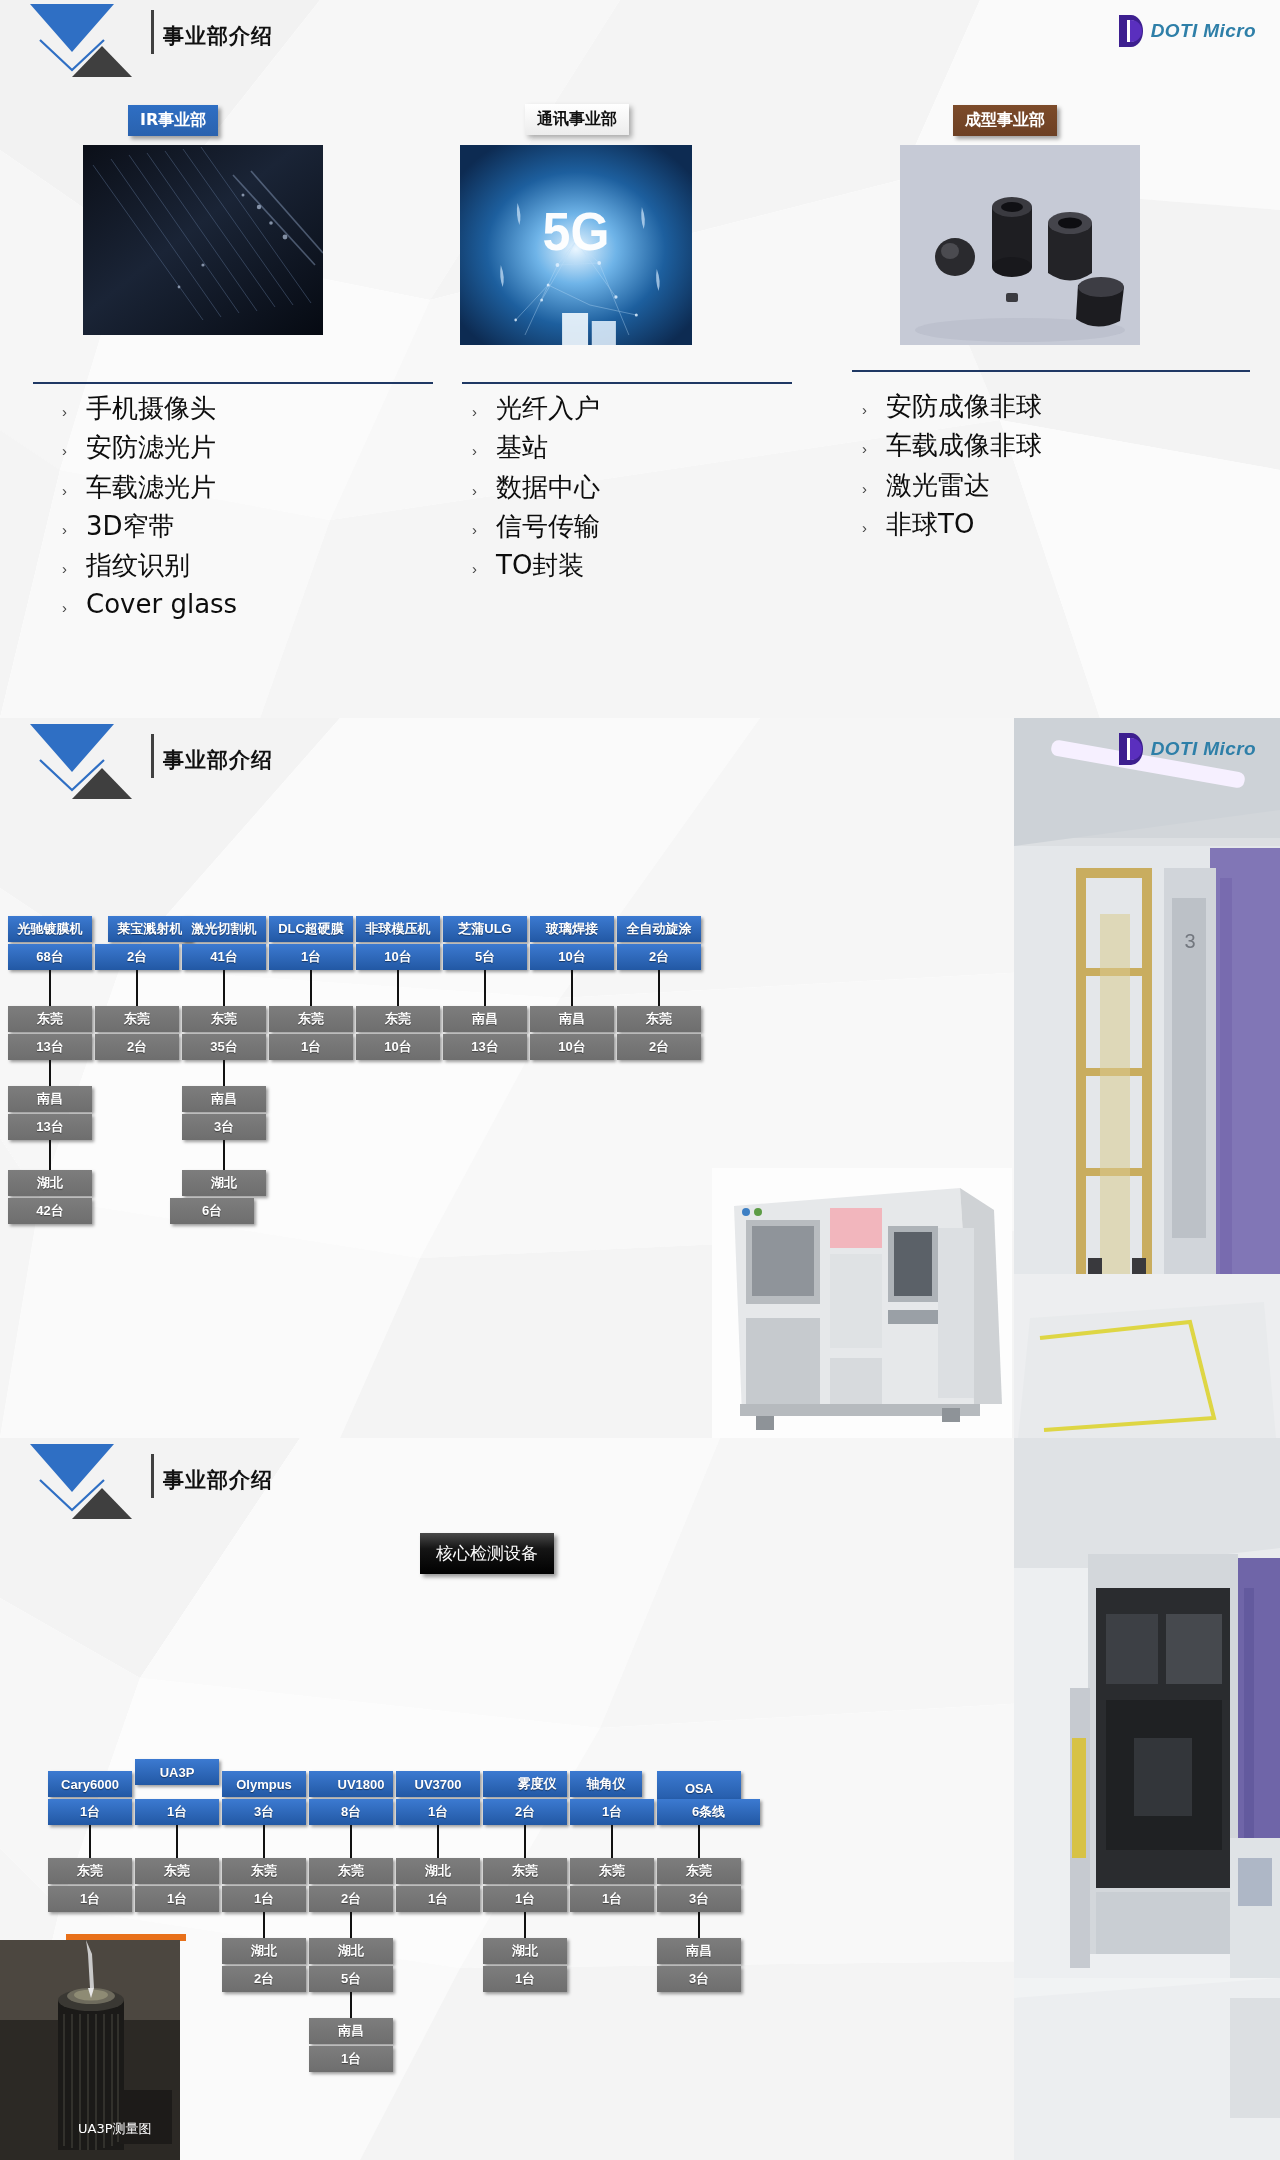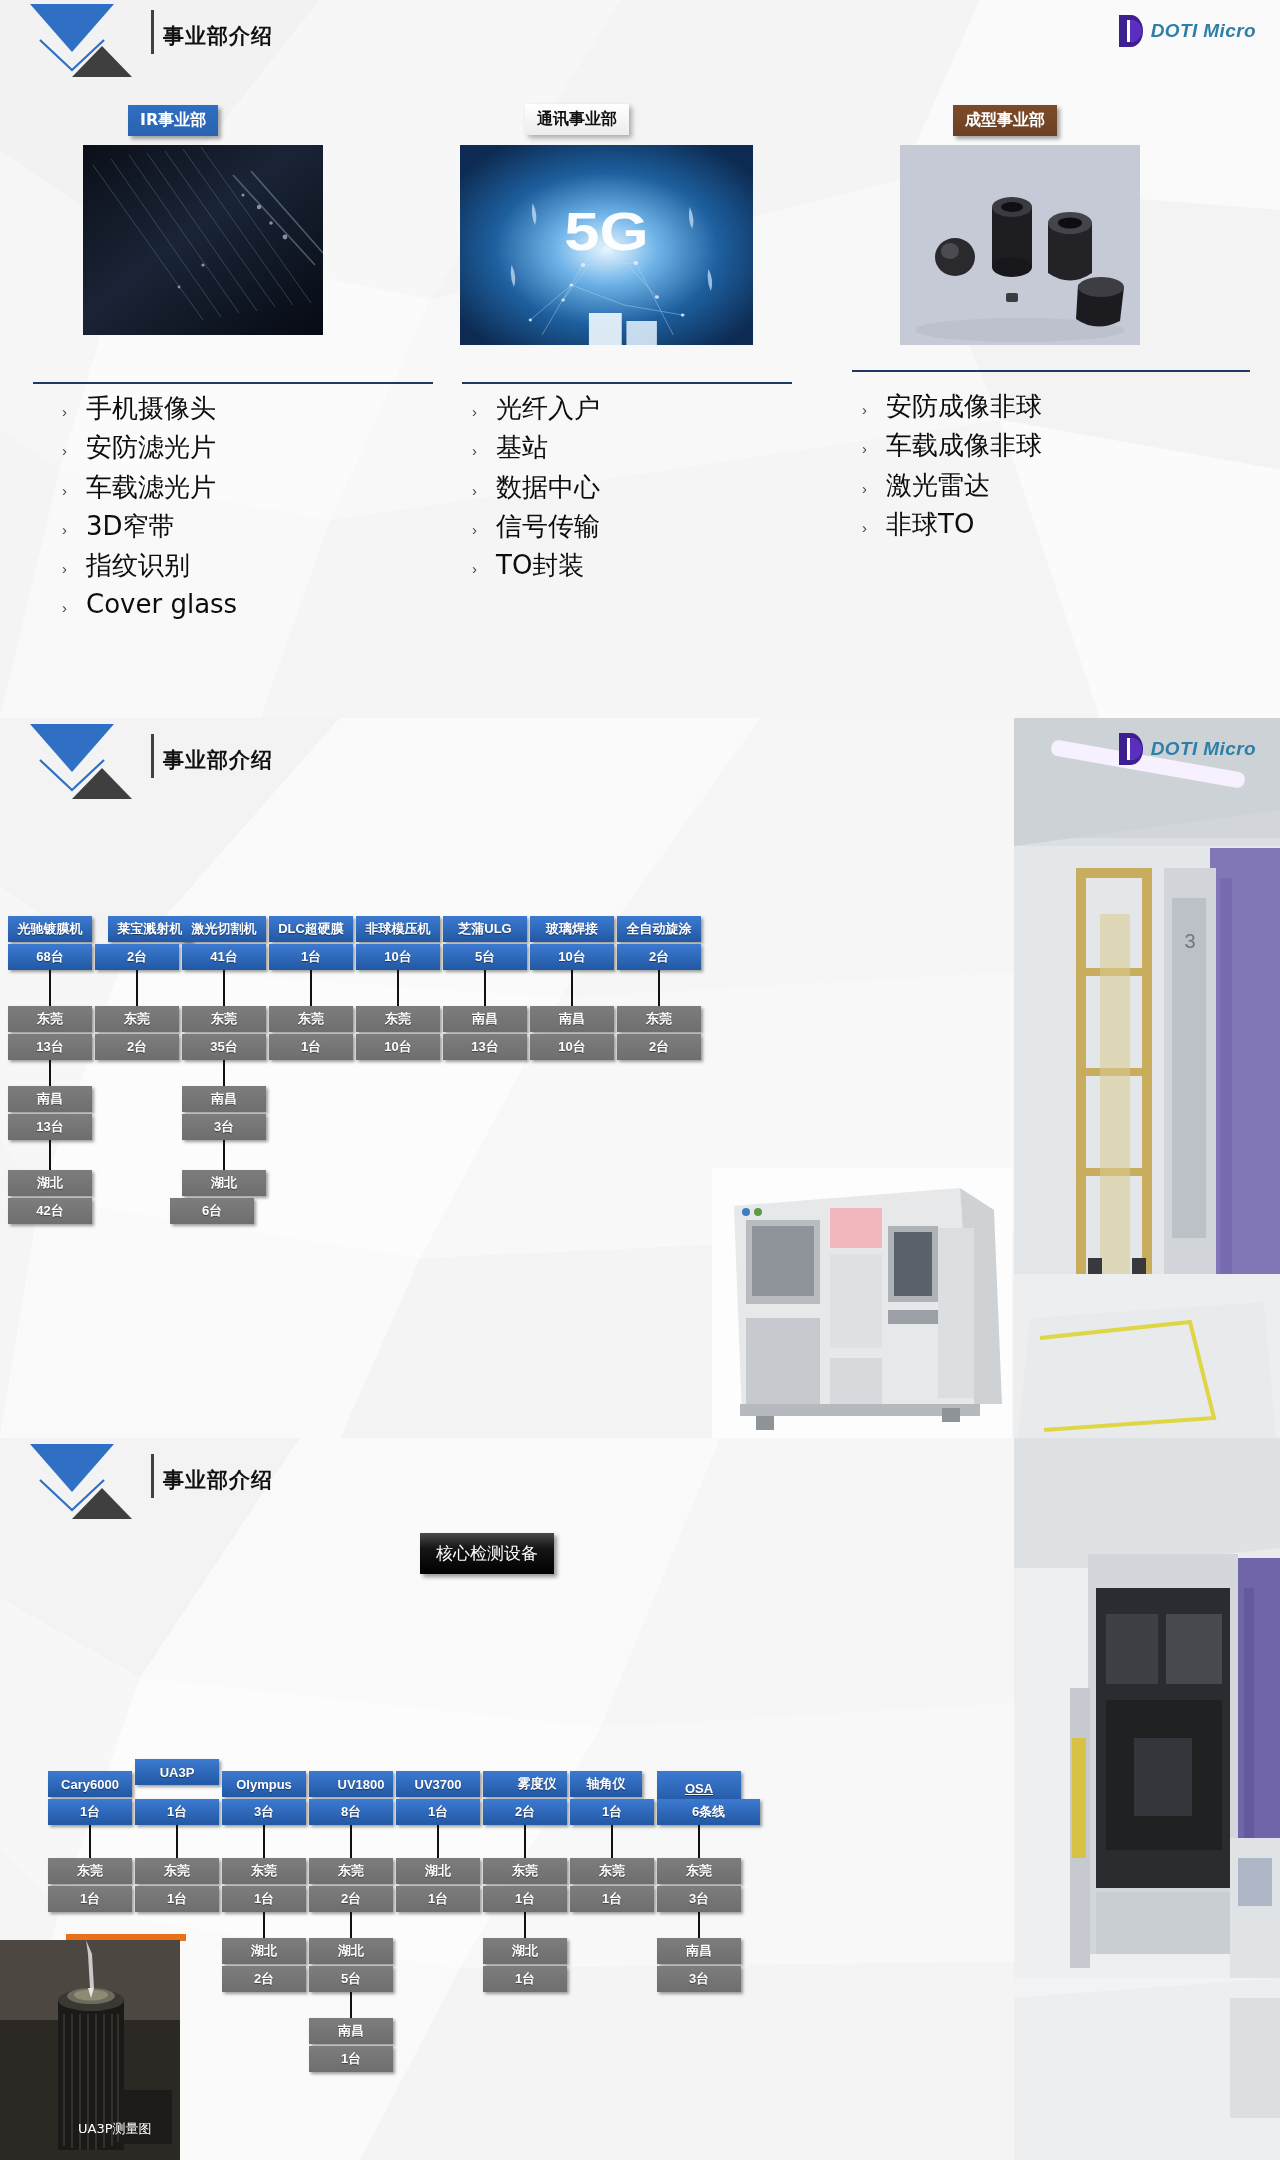--- a/index.html
+++ b/index.html
@@ -181,21 +181,21 @@
         <span class="bchev">›</span>
         <span class="btxt">指纹识别</span>
       </div>
     <div class="bitem">
         <span class="bchev">›</span>
         <span class="btxt">Cover glass</span>
       </div>
   </div>
 
   <div class="cap-box cap-white" style="left:525px;top:104px;">通讯事业部</div>
-  <div class="photo" style="left:460px;top:145px;width:293px;height:200px;">
+  <div class="photo" style="left:460px;top:145px;width:232px;height:200px;">
     <svg viewBox="0 0 250 200" preserveAspectRatio="none" style="width:100%;height:100%;display:block">
       <defs>
         <radialGradient id="g5a" cx="50%" cy="52%" r="62%">
           <stop offset="0" stop-color="#eaf6ff"></stop>
             <stop offset=".28" stop-color="#6fb4e8"></stop>
           <stop offset=".62" stop-color="#1d5f9e"></stop>
             <stop offset="1" stop-color="#0d2b52"></stop>
         </radialGradient>
       </defs>
       <rect width="250" height="200" fill="url(#g5a)"></rect>
@@ -577,21 +577,21 @@
       <div class="obox ob-grey" style="left: 483px; top: 420px; width: 84px; height: 26px; font-size: 13px;">东莞</div>
       <div class="obox ob-grey" style="left: 483px; top: 448px; width: 84px; height: 26px; font-size: 13px;">1台</div>
       <div class="conn" style="left: 524px; top: 474px; height: 26px;"></div>
       <div class="obox ob-grey" style="left: 483px; top: 500px; width: 84px; height: 26px; font-size: 13px;">湖北</div>
       <div class="obox ob-grey" style="left: 483px; top: 528px; width: 84px; height: 26px; font-size: 13px;">1台</div>
       <div class="obox ob-blue" style="left: 570px; top: 333px; width: 72px; height: 26px; font-size: 13px;">轴角仪</div>
       <div class="obox ob-blue" style="left: 570px; top: 361px; width: 84px; height: 26px; font-size: 13px;">1台</div>
       <div class="conn" style="left: 611px; top: 387px; height: 33px;"></div>
       <div class="obox ob-grey" style="left: 570px; top: 420px; width: 84px; height: 26px; font-size: 13px;">东莞</div>
       <div class="obox ob-grey" style="left: 570px; top: 448px; width: 84px; height: 26px; font-size: 13px;">1台</div>
-      <div class="obox ob-blue" style="left: 657px; top: 333px; width: 84px; height: 34px; font-size: 13px; text-decoration: underline;">OSA</div>
+      <div class="obox ob-blue" style="left: 657px; top: 333px; width: 84px; height: 34px; font-size: 13px;">OSA</div>
       <div class="obox ob-blue" style="left: 657px; top: 361px; width: 103px; height: 26px; font-size: 13px;">6条线</div>
       <div class="conn" style="left: 698px; top: 387px; height: 33px;"></div>
       <div class="obox ob-grey" style="left: 657px; top: 420px; width: 84px; height: 26px; font-size: 13px;">东莞</div>
       <div class="obox ob-grey" style="left: 657px; top: 448px; width: 84px; height: 26px; font-size: 13px;">3台</div>
       <div class="conn" style="left: 698px; top: 474px; height: 26px;"></div>
       <div class="obox ob-grey" style="left: 657px; top: 500px; width: 84px; height: 26px; font-size: 13px;">南昌</div>
       <div class="obox ob-grey" style="left: 657px; top: 528px; width: 84px; height: 26px; font-size: 13px;">3台</div>
     </div>
 </div>
 

